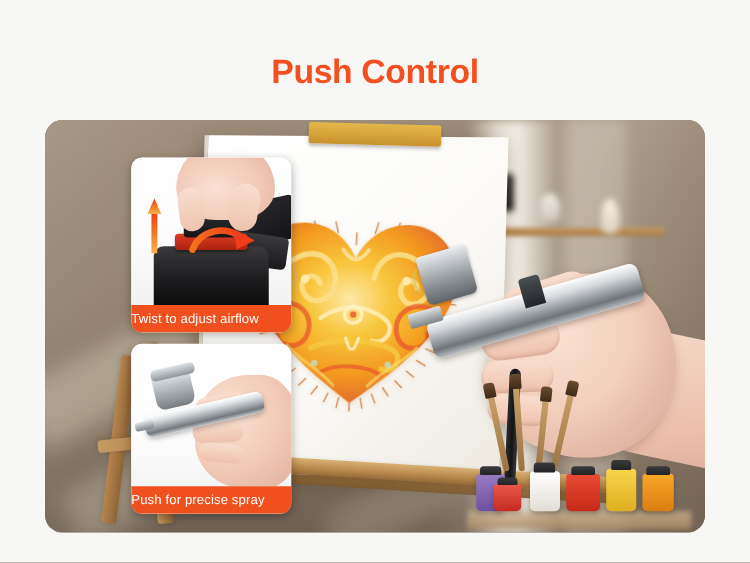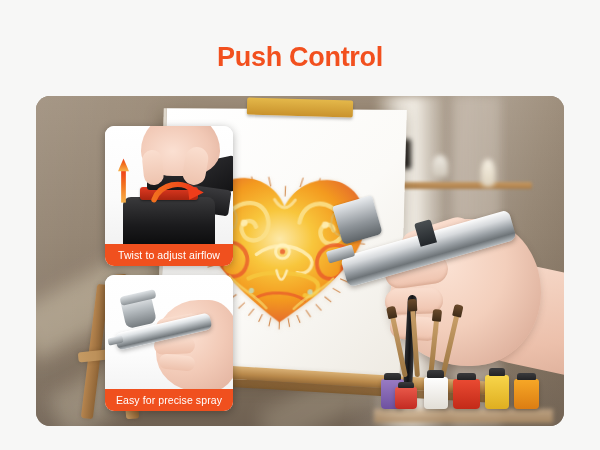--- a/index.html
+++ b/index.html
@@ -293,21 +293,20 @@
     overflow:hidden;
   }
   .inset-label{
     position:absolute;
     left:0; right:0; bottom:0;
     height:22px;
     background:#f0501e;
     color:#fff;
     font-size:10.5px;
     line-height:22px;
-    text-align:center;
     white-space:nowrap;
     letter-spacing:.1px;
   }
 
   
   .knob-base{
     position:absolute; left:14%; bottom:0; width:72%; height:40%;
     background:linear-gradient(180deg,#3a3a3c 0%,#1b1b1d 60%,#0d0d0e 100%);
     border-radius:8px 8px 0 0;
   }
@@ -616,14 +615,14 @@
   <div class="inset-photo" style="background:linear-gradient(180deg,#ffffff 0%,#fcfcfc 70%,#f4f4f4 100%);">
     <div class="ab2-hand"></div>
     <div class="ab2-finger" style="left:40%;top:36%;width:34%;height:15%;transform:rotate(-10deg);"></div>
     <div class="ab2-finger" style="left:38%;top:54%;width:32%;height:15%;transform:rotate(-2deg);"></div>
     <div class="ab2-finger" style="left:42%;top:70%;width:28%;height:13%;transform:rotate(5deg);"></div>
     <div class="ab2-body"></div>
     <div class="ab2-cup"></div>
     <div class="ab2-cup-rim"></div>
     <div class="ab2-nozzle"></div>
   </div>
-  <div class="inset-label">Easy for precise spray</div>
+  <div class="inset-label">Push for precise spray</div>
 </div>
 
 </body></html>

